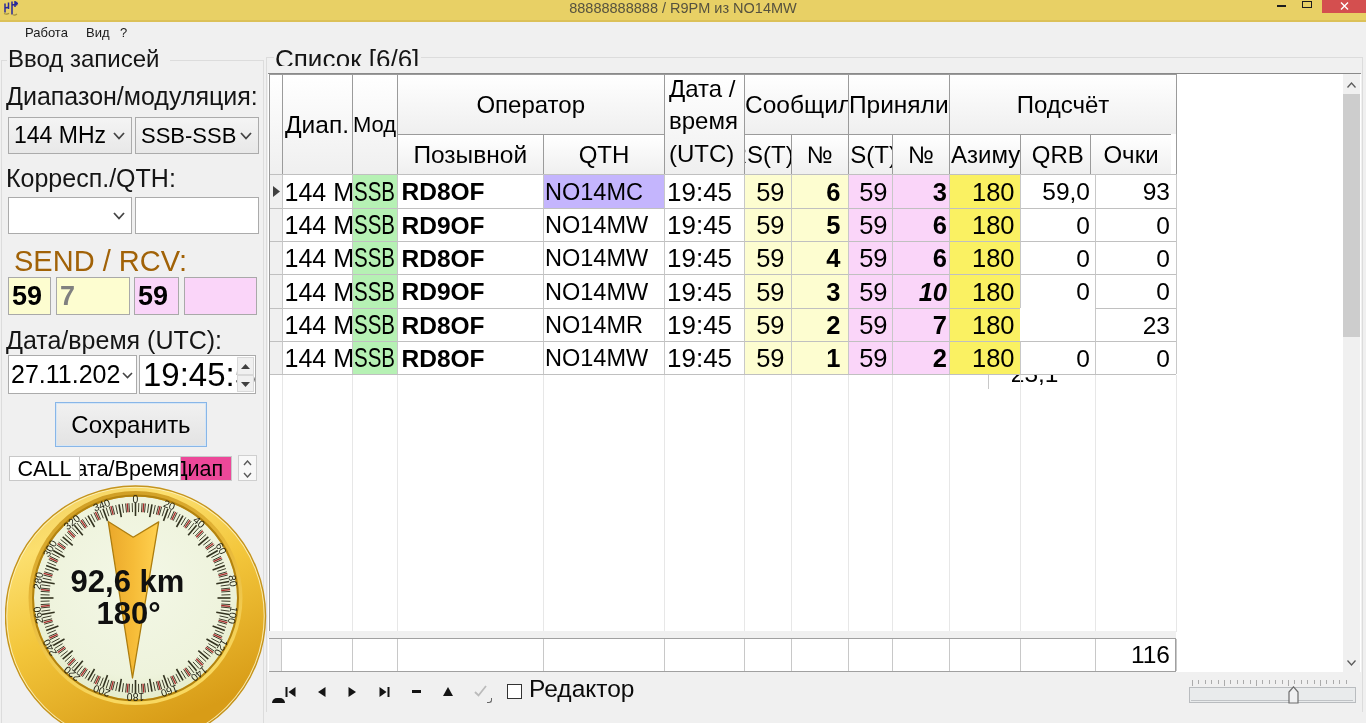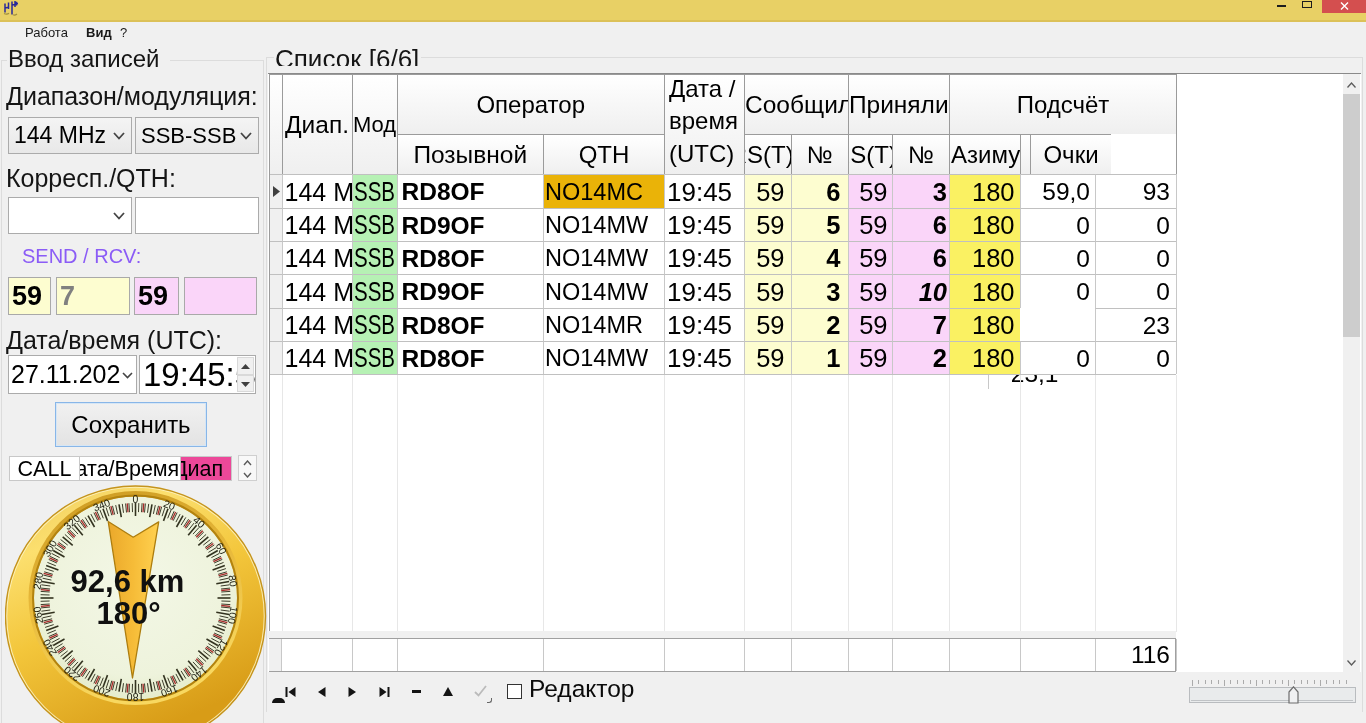--- a/index.html
+++ b/index.html
@@ -5,31 +5,32 @@
 html,body { width:1366px; height:723px; overflow:hidden; background:#f0f0f0;
   font-family:"Liberation Sans", sans-serif; color:#000; }
 </style></head>
 <body>
 
 <div style="position:absolute;left:0;top:0;width:1366px;height:22px;background:#e8d065;box-shadow:inset 0 -2px 0 #dcc158;">
     <svg width="18" height="16" viewBox="0 0 18 16" style="position:absolute;left:2px;top:0px;">
 <path d="M3,3.5 L3,12.5 M6.5,2.5 L6.5,9 M3,8 L6.5,7.2 M10,1.5 L10,14.5 M13,1 L13,7 M10,5 L13,4.4 M13,4 L16,3.6 M14.5,1.8 L14.5,5.6" stroke="#28289a" stroke-width="1.5" fill="none"></path>
 <path d="M2,13.5 Q5,15 7,13.2 M11,14.8 Q13,15.6 15,14" stroke="#8a7a30" stroke-width="1.2" fill="none" opacity="0.75"></path>
 </svg>
+<div style="position:absolute;left:0;top:0;width:100%;height:15px;font-size:14.5px;line-height:16px;text-align:center;color:#56523f;">88888888888 / R9PM из NO14MW</div>
 <div style="position:absolute;left:1277px;top:5px;width:9px;height:2px;background:#1d1d1d;"></div>
 <div style="position:absolute;left:1302px;top:1px;width:10px;height:7px;border:1.5px solid #1d1d1d;box-sizing:border-box;"></div>
 <div style="position:absolute;left:1322px;top:0;width:44px;height:13px;background:#d44f4f;">
 <svg width="9" height="9" viewBox="0 0 9 9" style="position:absolute;left:18px;top:2px;">
         <path d="M1,0.5 L8,7.5 M8,0.5 L1,7.5" stroke="#fff" stroke-width="1.4"></path>
       </svg>
     </div>
 </div>
 <div style="position:absolute;left:16px;top:22px;width:1366px;height:22px;background:#f0f0f0;padding-left:39px;">
 <div style="position:absolute;left:9px;top:3px;font-size:13px;color:#1a1a1a;">Работа</div>
-<div style="position:absolute;left:70px;top:3px;font-size:13px;color:#1a1a1a;font-weight:bold;">Вид</div>
+<div style="position:absolute;left:70px;top:3px;font-size:13px;color:#1a1a1a;">Вид</div>
 <div style="position:absolute;left:104px;top:3px;font-size:13px;color:#1a1a1a;">?</div>
 </div>
 
 <div style="position:absolute;left:1px;top:60px;width:263px;height:700px;border:1px solid #dcdcdc;border-bottom:none;box-sizing:border-box;"></div>
 <div style="position:absolute;left:7px;top:44px;width:163px;height:28px;background:#f0f0f0;"></div>
 <div style="position:absolute;left:266px;top:57px;width:1097px;height:655px;border:1px solid #dcdcdc;border-bottom:none;box-sizing:border-box;"></div>
 <div style="position:absolute;left:274px;top:42px;width:147px;height:28px;background:#f0f0f0;"></div>
 
 <div style="position:absolute;left:275px;top:43.5px;font-size:26px;color:#151515;">Список [6/6]</div>
 
@@ -47,31 +48,31 @@
 <div style="position:absolute;left:847.5px;top:74px;width:101.5px;height:60px;background:linear-gradient(#ffffff,#efefef);border-left:1px solid #9b9b9b;border-top:1px solid #9b9b9b;box-sizing:border-box;overflow:hidden;font-size:24.5px;line-height:60px;text-align:center;white-space:nowrap;">Приняли</div>
 <div style="position:absolute;left:949px;top:74px;width:227px;height:60px;background:linear-gradient(#ffffff,#efefef);border-left:1px solid #9b9b9b;border-top:1px solid #9b9b9b;box-sizing:border-box;overflow:hidden;font-size:24px;line-height:60px;text-align:center;white-space:nowrap;">Подсчёт</div>
 <div style="position:absolute;left:396.5px;top:134px;width:146.5px;height:40.5px;background:linear-gradient(#ffffff,#efefef);border-left:1px solid #9b9b9b;border-top:1px solid #9b9b9b;box-sizing:border-box;overflow:hidden;font-size:24.5px;line-height:40.5px;text-align:center;white-space:nowrap;">Позывной</div>
 <div style="position:absolute;left:543px;top:134px;width:121px;height:40.5px;background:linear-gradient(#ffffff,#efefef);border-left:1px solid #9b9b9b;border-top:1px solid #9b9b9b;box-sizing:border-box;overflow:hidden;font-size:24px;line-height:40.5px;text-align:center;white-space:nowrap;">QTH</div>
 <div style="position:absolute;left:744px;top:134px;width:46.5px;height:40.5px;background:linear-gradient(#ffffff,#efefef);border-left:1px solid #9b9b9b;border-top:1px solid #9b9b9b;box-sizing:border-box;overflow:hidden;font-size:24px;line-height:40.5px;text-align:left;white-space:nowrap;"><span style="margin-left:-15.3px;">RS(T)</span></div>
 <div style="position:absolute;left:790.5px;top:134px;width:57.0px;height:40.5px;background:linear-gradient(#ffffff,#efefef);border-left:1px solid #9b9b9b;border-top:1px solid #9b9b9b;box-sizing:border-box;overflow:hidden;font-size:24px;line-height:40.5px;text-align:center;white-space:nowrap;">№</div>
 <div style="position:absolute;left:847.5px;top:134px;width:44.0px;height:40.5px;background:linear-gradient(#ffffff,#efefef);border-left:1px solid #9b9b9b;border-top:1px solid #9b9b9b;box-sizing:border-box;overflow:hidden;font-size:24px;line-height:40.5px;text-align:left;white-space:nowrap;"><span style="margin-left:-15.5px;">RS(T)</span></div>
 <div style="position:absolute;left:891.5px;top:134px;width:57.5px;height:40.5px;background:linear-gradient(#ffffff,#efefef);border-left:1px solid #9b9b9b;border-top:1px solid #9b9b9b;box-sizing:border-box;overflow:hidden;font-size:24px;line-height:40.5px;text-align:center;white-space:nowrap;">№</div>
 <div style="position:absolute;left:949px;top:134px;width:70.5px;height:40.5px;background:linear-gradient(#ffffff,#efefef);border-left:1px solid #9b9b9b;border-top:1px solid #9b9b9b;box-sizing:border-box;overflow:hidden;font-size:24px;line-height:40.5px;text-align:left;white-space:nowrap;"><span style="margin-left:1px;">Азимут</span></div>
 <div style="position:absolute;left:1019.5px;top:134px;width:75.5px;height:40.5px;background:linear-gradient(#ffffff,#efefef);border-left:1px solid #9b9b9b;border-top:1px solid #9b9b9b;box-sizing:border-box;overflow:hidden;font-size:24px;line-height:40.5px;text-align:center;white-space:nowrap;">QRB</div>
-<div style="position:absolute;left:1030px;top:134px;width:81px;height:40.5px;background:linear-gradient(#ffffff,#efefef);border-left:1px solid #9b9b9b;border-top:1px solid #9b9b9b;box-sizing:border-box;overflow:hidden;font-size:24px;line-height:40.5px;text-align:center;white-space:nowrap;">Очки</div>
+<div style="position:absolute;left:1090px;top:134px;width:81px;height:40.5px;background:linear-gradient(#ffffff,#efefef);border-left:1px solid #9b9b9b;border-top:1px solid #9b9b9b;box-sizing:border-box;overflow:hidden;font-size:24px;line-height:40.5px;text-align:center;white-space:nowrap;">Очки</div>
 <div style="position:absolute;left:1176px;top:74px;width:1px;height:100.5px;background:#9b9b9b;"></div>
 <div style="position:absolute;left:269px;top:174px;width:12.5px;height:34px;background:#f0f0f0;border-left:1px solid #9b9b9b;border-top:1px solid #c0c0c0;box-sizing:border-box;">
     <svg width="9" height="11" style="position:absolute;left:2px;top:11px;" viewBox="0 0 9 11">
       <path d="M1,0 L8,5.5 L1,11 Z" fill="#404040"></path>
     </svg>
   </div>
 <div style="position:absolute;left:281.5px;top:174px;width:70.0px;height:34px;background:#fff;border-left:1px solid #c8c8c8;box-sizing:border-box;overflow:hidden;border-top:1px solid #c0c0c0;font-size:25px;line-height:34px;white-space:nowrap;color:#000;padding-left:2px;">144 MHz</div>
 <div style="position:absolute;left:351.5px;top:174px;width:45.0px;height:34px;background:#b6f1b4;border-left:1px solid #c8c8c8;box-sizing:border-box;overflow:hidden;border-top:1px solid #c0c0c0;font-size:27px;line-height:34px;white-space:nowrap;color:#000;padding-left:1px;"><span style="display:inline-block;transform:scaleX(0.76);transform-origin:0 50%;">SSB</span></div>
 <div style="position:absolute;left:396.5px;top:174px;width:146.5px;height:34px;background:#fff;border-left:1px solid #c8c8c8;box-sizing:border-box;overflow:hidden;border-top:1px solid #c0c0c0;font-size:24.5px;line-height:34px;white-space:nowrap;color:#000;font-weight:bold;padding-left:4px;">RD8OF</div>
-<div style="position:absolute;left:543px;top:174px;width:121px;height:34px;background:#eab308;border-left:1px solid #c8c8c8;box-sizing:border-box;overflow:hidden;border-top:1px solid #c0c0c0;font-size:23.5px;line-height:34px;white-space:nowrap;color:#000;padding-left:1px;">NO14MC</div>
+<div style="position:absolute;left:543px;top:174px;width:121px;height:34px;background:#c4b5fd;border-left:1px solid #c8c8c8;box-sizing:border-box;overflow:hidden;border-top:1px solid #c0c0c0;font-size:23.5px;line-height:34px;white-space:nowrap;color:#000;padding-left:1px;">NO14MC</div>
 <div style="position:absolute;left:664px;top:174px;width:80px;height:34px;background:#fff;border-left:1px solid #c8c8c8;box-sizing:border-box;overflow:hidden;border-top:1px solid #c0c0c0;font-size:26px;line-height:34px;white-space:nowrap;color:#000;padding-left:2px;">19:45</div>
 <div style="position:absolute;left:744px;top:174px;width:46.5px;height:34px;background:#fdfdd0;border-left:1px solid #c8c8c8;box-sizing:border-box;overflow:hidden;border-top:1px solid #c0c0c0;font-size:25.5px;line-height:34px;white-space:nowrap;color:#000;text-align:right;padding-right:6px;">59</div>
 <div style="position:absolute;left:790.5px;top:174px;width:57.0px;height:34px;background:#fdfdd0;border-left:1px solid #c8c8c8;box-sizing:border-box;overflow:hidden;border-top:1px solid #c0c0c0;font-size:25.5px;line-height:34px;white-space:nowrap;color:#000;font-weight:bold;text-align:right;padding-right:7px;">6</div>
 <div style="position:absolute;left:847.5px;top:174px;width:44.0px;height:34px;background:#fad5f9;border-left:1px solid #c8c8c8;box-sizing:border-box;overflow:hidden;border-top:1px solid #c0c0c0;font-size:25.5px;line-height:34px;white-space:nowrap;color:#000;text-align:right;padding-right:4px;">59</div>
 <div style="position:absolute;left:891.5px;top:174px;width:57.5px;height:34px;background:#fad5f9;border-left:1px solid #c8c8c8;box-sizing:border-box;overflow:hidden;border-top:1px solid #c0c0c0;font-size:25.5px;line-height:34px;white-space:nowrap;color:#000;font-weight:bold;text-align:right;padding-right:2px;">3</div>
 <div style="position:absolute;left:949px;top:174px;width:70.5px;height:34px;background:#faf162;border-left:1px solid #c8c8c8;box-sizing:border-box;overflow:hidden;border-top:1px solid #c0c0c0;font-size:25.5px;line-height:34px;white-space:nowrap;color:#000;text-align:right;padding-right:5px;">180</div>
 <div style="position:absolute;left:1019.5px;top:174px;width:75.5px;height:34px;background:#fff;border-left:1px solid #c8c8c8;box-sizing:border-box;overflow:hidden;border-top:1px solid #c0c0c0;font-size:24.5px;line-height:34px;white-space:nowrap;color:#000;text-align:right;padding-right:5px;">59,0</div>
 <div style="position:absolute;left:1095px;top:174px;width:81px;height:34px;background:#fff;border-left:1px solid #c8c8c8;box-sizing:border-box;overflow:hidden;border-top:1px solid #c0c0c0;font-size:24.5px;line-height:34px;white-space:nowrap;color:#000;text-align:right;padding-right:6px;">93</div>
 <div style="position:absolute;left:1176px;top:174px;width:1px;height:34px;background:#c8c8c8;"></div>
 <div style="position:absolute;left:269px;top:208px;width:12.5px;height:33px;background:#f0f0f0;border-left:1px solid #9b9b9b;border-top:1px solid #c0c0c0;box-sizing:border-box;"></div>
@@ -252,21 +253,21 @@
 <div style="position:absolute;left:135px;top:117px;width:124px;height:37px;background:linear-gradient(#f4f4f4,#e8e8e8);border:1px solid #ababab;box-sizing:border-box;font-size:22px;line-height:35px;padding-left:5px;">SSB-SSB<svg width="12" height="8" viewBox="0 0 12 8" style="position:absolute;right:6px;top:50%;margin-top:-4px;">
       <path d="M1,1 L6,6.5 L11,1" stroke="#444" stroke-width="1.8" fill="none"></path>
     </svg></div>
 <div style="position:absolute;left:6px;top:164px;font-size:25px;color:#151515;white-space:nowrap;">Корресп./QTH:</div>
 <div style="position:absolute;left:8px;top:197px;width:124px;height:37px;background:#fff;border:1px solid #ababab;box-sizing:border-box;">
     <svg width="12" height="8" viewBox="0 0 12 8" style="position:absolute;right:6px;top:50%;margin-top:-4px;">
       <path d="M1,1 L6,6.5 L11,1" stroke="#444" stroke-width="1.8" fill="none"></path>
     </svg>
   </div>
 <div style="position:absolute;left:135px;top:197px;width:124px;height:37px;background:#fff;border:1px solid #ababab;box-sizing:border-box;"></div>
-<div style="position:absolute;left:22px;top:245px;font-size:20px;color:#8b5cf6;white-space:nowrap;">SEND / RCV:</div>
+<div style="position:absolute;left:14px;top:245px;font-size:29px;color:#a16207;white-space:nowrap;">SEND / RCV:</div>
 <div style="position:absolute;left:8px;top:277px;width:43px;height:38px;background:#fdfdd0;border:1px solid #a9a9a9;box-sizing:border-box;font-size:27px;font-weight:bold;line-height:36px;padding-left:3px;">59</div>
 <div style="position:absolute;left:56px;top:277px;width:74px;height:38px;background:#fdfdd0;border:1px solid #a9a9a9;box-sizing:border-box;font-size:27px;font-weight:bold;line-height:36px;padding-left:3px;color:#808080;">7</div>
 <div style="position:absolute;left:134px;top:277px;width:45px;height:38px;background:#fad5f9;border:1px solid #a9a9a9;box-sizing:border-box;font-size:27px;font-weight:bold;line-height:36px;padding-left:3px;">59</div>
 <div style="position:absolute;left:184px;top:277px;width:73px;height:38px;background:#fad5f9;border:1px solid #a9a9a9;box-sizing:border-box;font-size:27px;font-weight:bold;line-height:36px;padding-left:3px;"></div>
 <div style="position:absolute;left:6px;top:326px;font-size:25px;color:#151515;white-space:nowrap;">Дата/время (UTC):</div>
 <div style="position:absolute;left:8px;top:355px;width:129px;height:39px;background:#fff;border:1px solid #ababab;box-sizing:border-box;font-size:25px;line-height:37px;padding-left:2px;overflow:hidden;white-space:nowrap;">27.11.202<svg width="11" height="7" viewBox="0 0 11 7" style="position:absolute;right:3px;top:50%;margin-top:-3px;">
       <path d="M1,1 L5.5,5.5 L10,1" stroke="#444" stroke-width="1.6" fill="none"></path>
     </svg></div>
 <div style="position:absolute;left:139px;top:355px;width:117px;height:39px;background:#fff;border:1px solid #ababab;box-sizing:border-box;font-size:33px;line-height:37px;padding-left:3px;overflow:hidden;white-space:nowrap;">19:45:58<div style="position:absolute;right:1px;top:1px;width:17px;height:17.5px;background:#f0f0f0;border:1px solid #d9d9d9;box-sizing:border-box;">
       <svg width="9" height="5" viewBox="0 0 9 5" style="position:absolute;left:3px;top:6px;">

